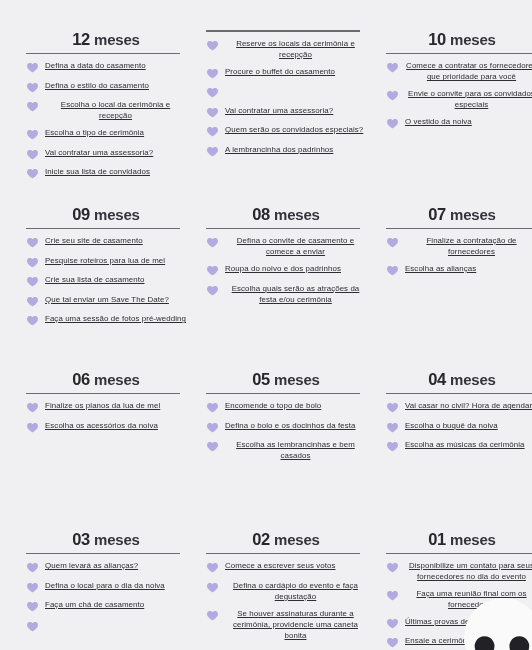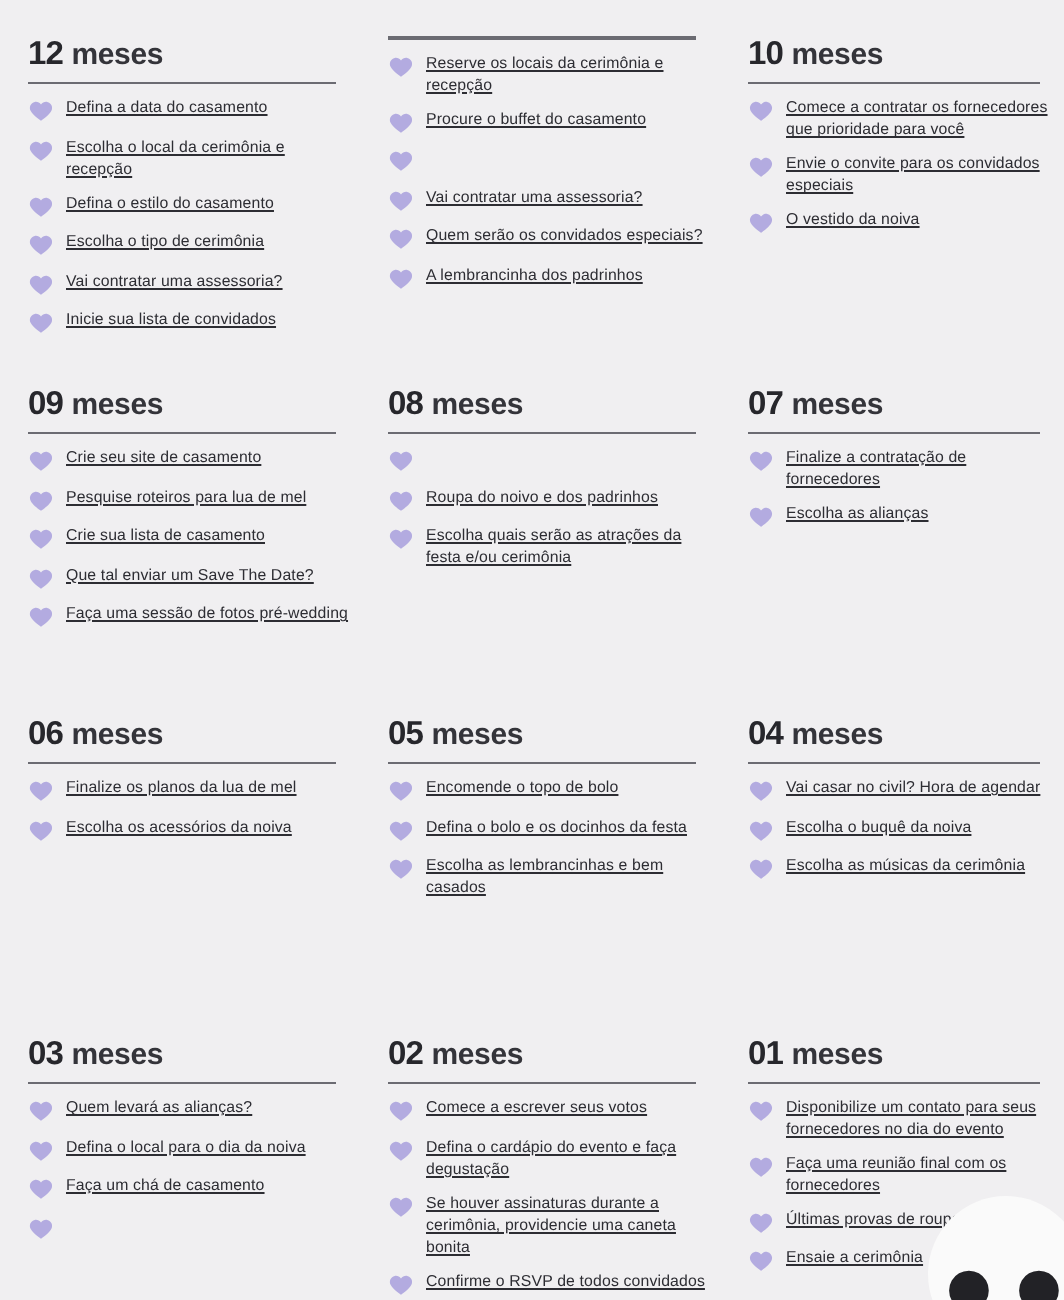--- a/index.html
+++ b/index.html
@@ -17,21 +17,22 @@
     color: #2e2e33;
     position: relative;
   }
 
   .board {
     width: 532px;
     height: 650px;
     display: grid;
     grid-template-columns: 180px 180px 172px;
     grid-template-rows: 175px 165px 160px 150px;
-    padding: 4px;
+    padding: 16px;
+    text-align: center;
   }
 
   .section {
     padding: 14px 10px 0 10px;
     overflow: hidden;
   }
 
   .section-header {
     font-size: 15.5px;
     font-weight: 400;
@@ -134,29 +135,29 @@
             </svg>
           </span>
           <span class="task-text">Defina a data do casamento</span>
         </li>
         <li class="task-item">
           <span class="heart-icon">
             <svg viewBox="0 0 24 24" aria-hidden="true">
               <path fill="#b3abe0" d="M12 21s-7.5-4.7-9.6-9.2C.7 8.2 2.6 4.4 6.2 3.6c2.2-.5 4.4.5 5.8 2.3 1.4-1.8 3.6-2.8 5.8-2.3 3.6.8 5.5 4.6 3.8 8.2C19.5 16.3 12 21 12 21z"></path>
             </svg>
           </span>
+          <span class="task-text">Defina o estilo do casamento</span>
+        </li>
+        <li class="task-item">
+          <span class="heart-icon">
+            <svg viewBox="0 0 24 24" aria-hidden="true">
+              <path fill="#b3abe0" d="M12 21s-7.5-4.7-9.6-9.2C.7 8.2 2.6 4.4 6.2 3.6c2.2-.5 4.4.5 5.8 2.3 1.4-1.8 3.6-2.8 5.8-2.3 3.6.8 5.5 4.6 3.8 8.2C19.5 16.3 12 21 12 21z"></path>
+            </svg>
+          </span>
           <span class="task-text">Escolha o local da cerimônia e recepção</span>
-        </li>
-        <li class="task-item">
-          <span class="heart-icon">
-            <svg viewBox="0 0 24 24" aria-hidden="true">
-              <path fill="#b3abe0" d="M12 21s-7.5-4.7-9.6-9.2C.7 8.2 2.6 4.4 6.2 3.6c2.2-.5 4.4.5 5.8 2.3 1.4-1.8 3.6-2.8 5.8-2.3 3.6.8 5.5 4.6 3.8 8.2C19.5 16.3 12 21 12 21z"></path>
-            </svg>
-          </span>
-          <span class="task-text">Defina o estilo do casamento</span>
         </li>
         <li class="task-item">
           <span class="heart-icon">
             <svg viewBox="0 0 24 24" aria-hidden="true">
               <path fill="#b3abe0" d="M12 21s-7.5-4.7-9.6-9.2C.7 8.2 2.6 4.4 6.2 3.6c2.2-.5 4.4.5 5.8 2.3 1.4-1.8 3.6-2.8 5.8-2.3 3.6.8 5.5 4.6 3.8 8.2C19.5 16.3 12 21 12 21z"></path>
             </svg>
           </span>
           <span class="task-text">Escolha o tipo de cerimônia</span>
         </li>
         <li class="task-item">
@@ -308,20 +309,21 @@
     <div class="section col-2">
       <div class="section-header"><span class="section-number">08</span> <span class="section-unit">meses</span></div>
       <div class="divider"></div>
       <ul class="task-list">
         <li class="task-item">
           <span class="heart-icon">
             <svg viewBox="0 0 24 24" aria-hidden="true">
               <path fill="#b3abe0" d="M12 21s-7.5-4.7-9.6-9.2C.7 8.2 2.6 4.4 6.2 3.6c2.2-.5 4.4.5 5.8 2.3 1.4-1.8 3.6-2.8 5.8-2.3 3.6.8 5.5 4.6 3.8 8.2C19.5 16.3 12 21 12 21z"></path>
             </svg>
           </span>
+          <span class="task-text">Defina o convite de casamento e comece a enviar</span>
         </li>
         <li class="task-item">
           <span class="heart-icon">
             <svg viewBox="0 0 24 24" aria-hidden="true">
               <path fill="#b3abe0" d="M12 21s-7.5-4.7-9.6-9.2C.7 8.2 2.6 4.4 6.2 3.6c2.2-.5 4.4.5 5.8 2.3 1.4-1.8 3.6-2.8 5.8-2.3 3.6.8 5.5 4.6 3.8 8.2C19.5 16.3 12 21 12 21z"></path>
             </svg>
           </span>
           <span class="task-text">Roupa do noivo e dos padrinhos</span>
         </li>
         <li class="task-item">

